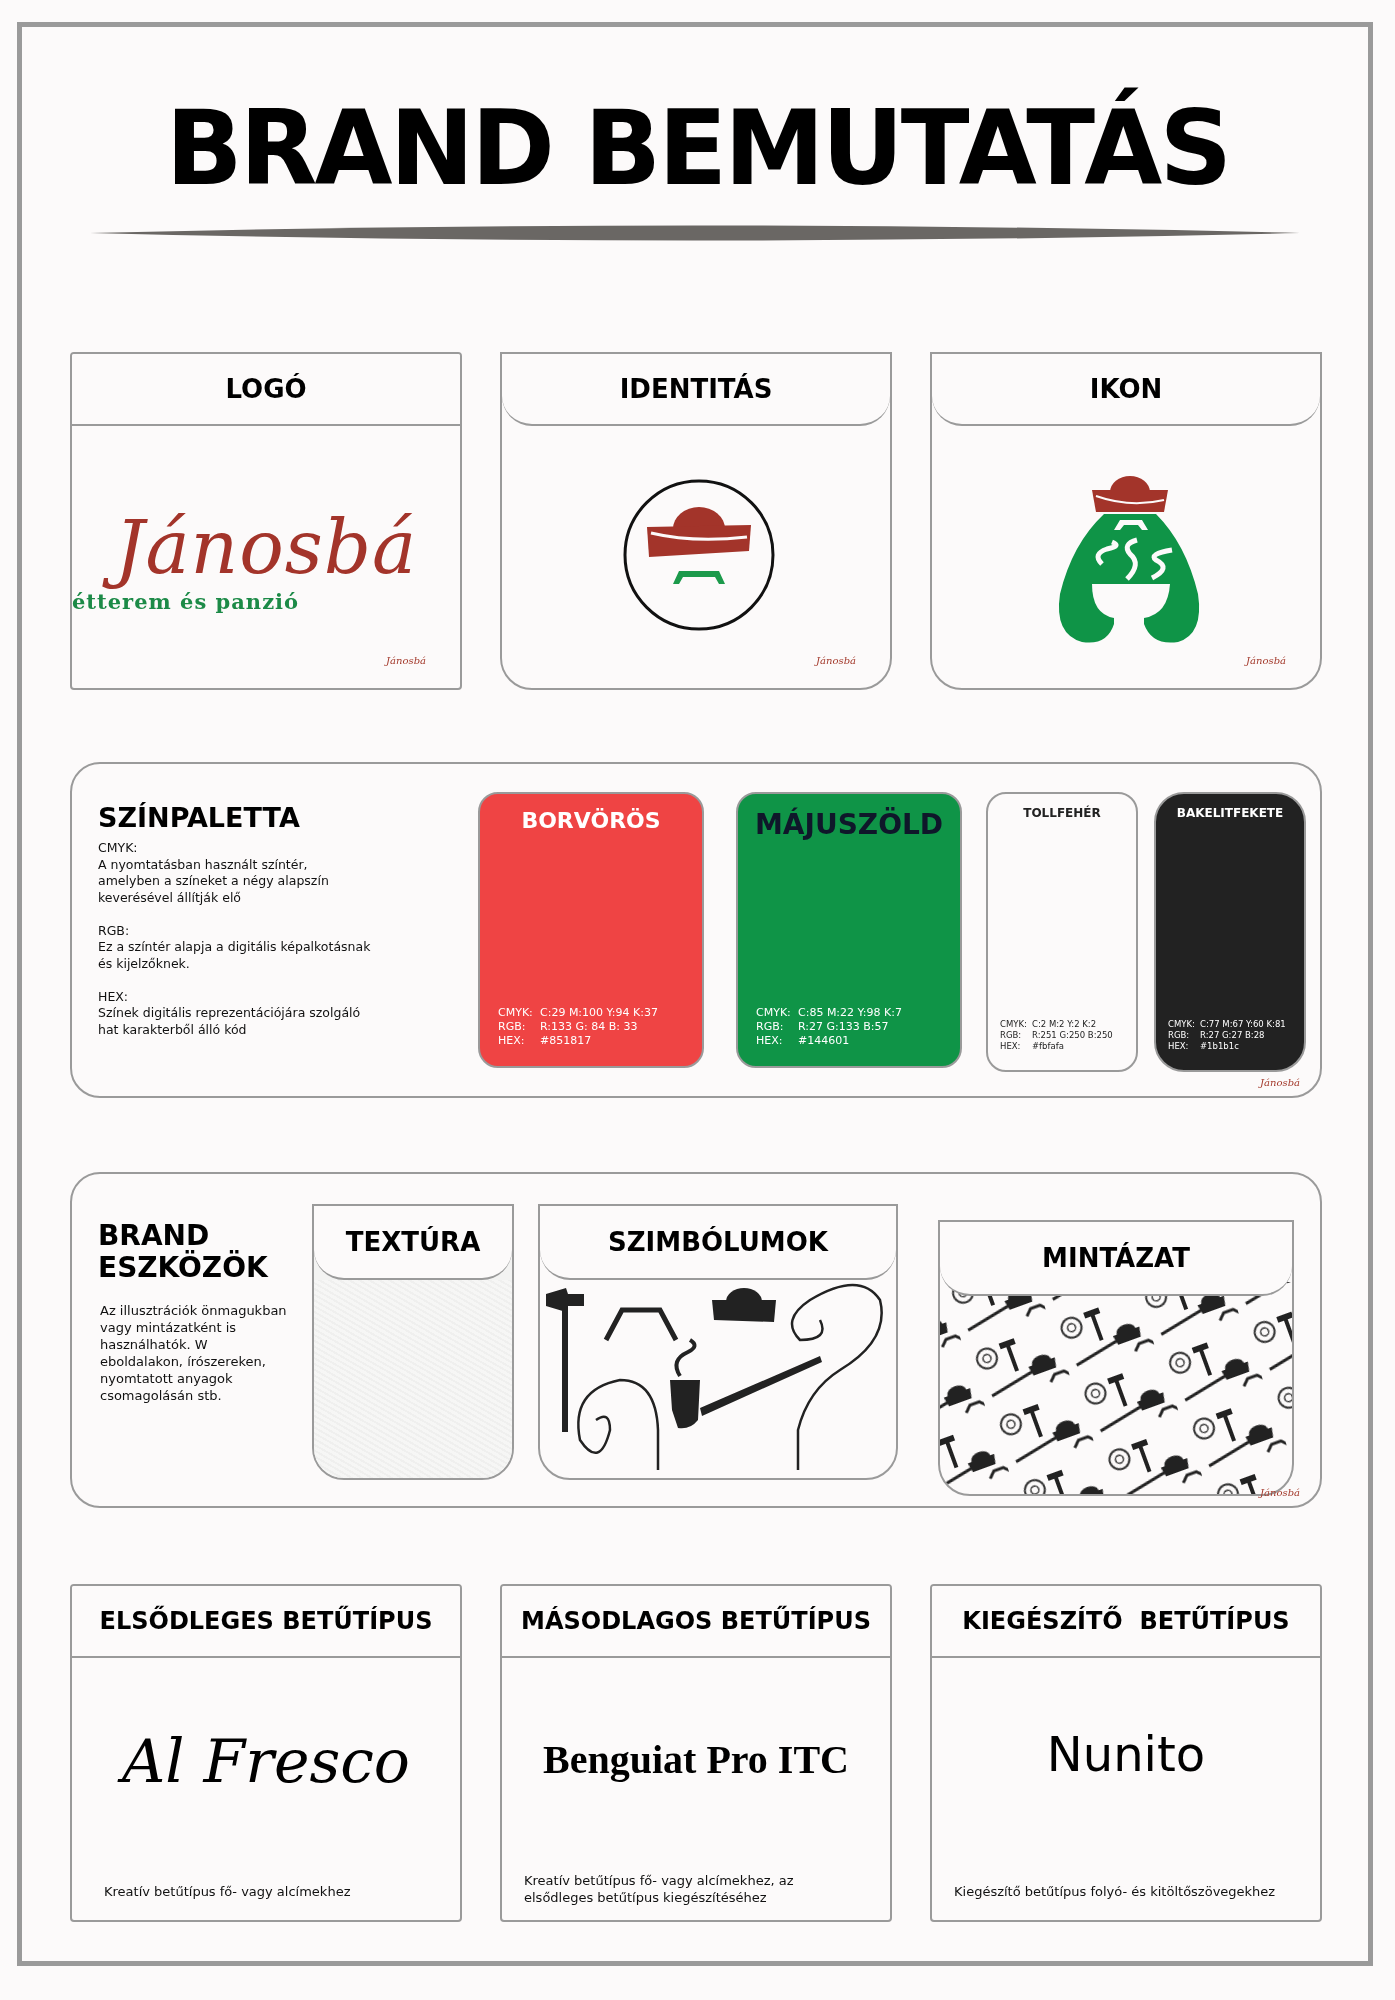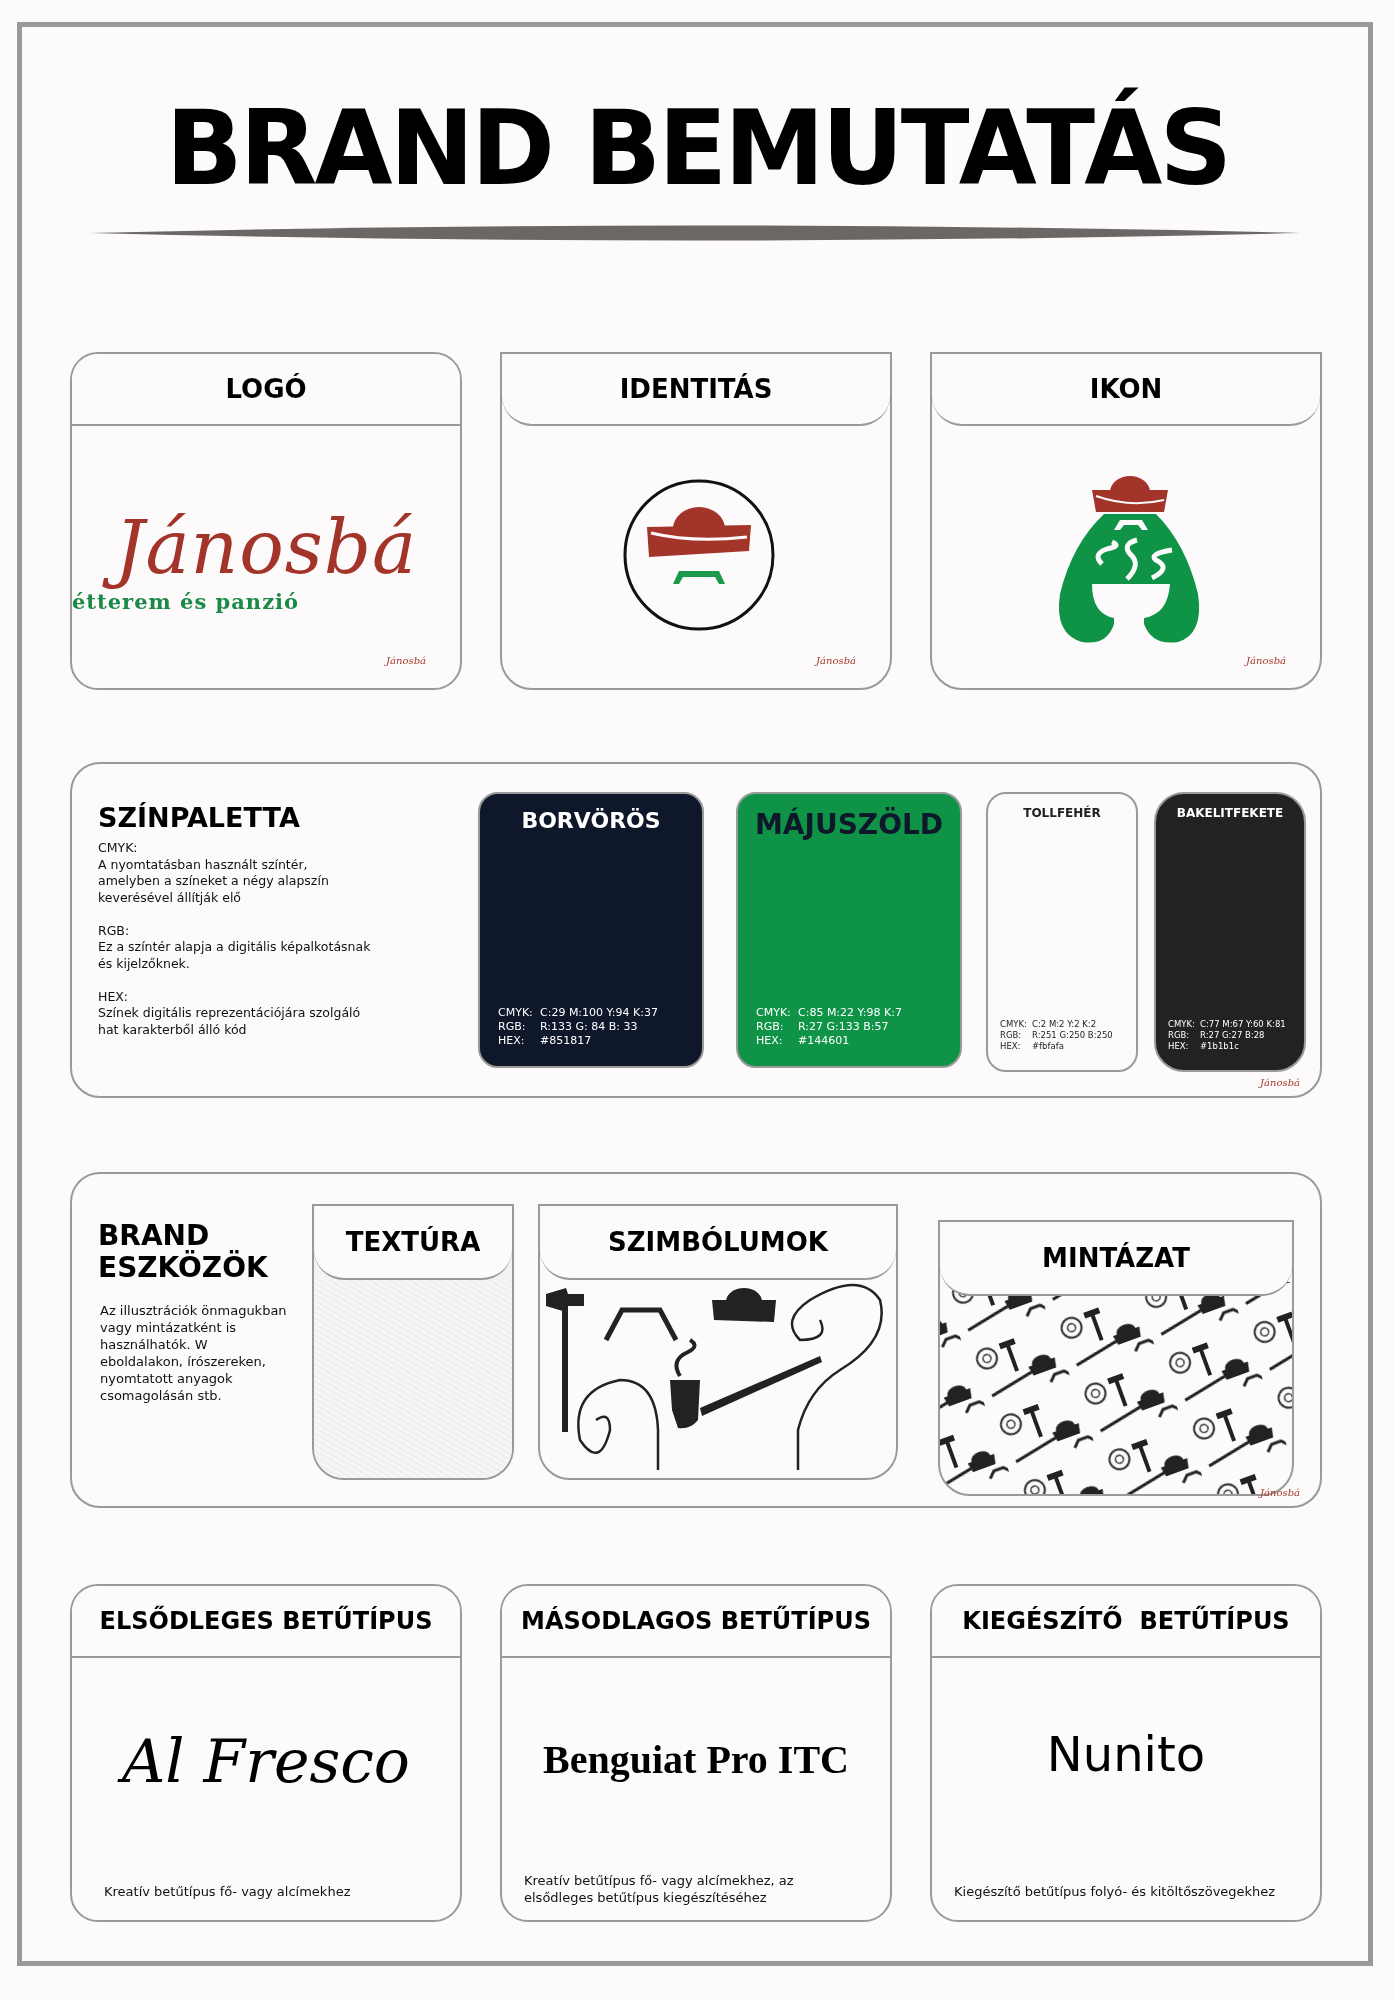--- a/index.html
+++ b/index.html
@@ -5,21 +5,21 @@
   html, body { margin:0; padding:0; }
   body { width:1395px; height:2000px; background:#fcfafa; position:relative; overflow:hidden;
          font-family:"DejaVu Sans", sans-serif; color:#111; }
   .frame { position:absolute; left:17px; top:22px; width:1356px; height:1944px;
            border:5px solid #9a9a9a; box-sizing:border-box; background:#fcfafa; }
   .title { position:absolute; left:0; top:96px; width:1395px; text-align:center;
            font-family:"DejaVu Sans", sans-serif; font-weight:bold; font-size:104px;
            letter-spacing:-3px; color:#000; line-height:1; transform:scaleX(0.97); }
   .swoosh { position:absolute; left:90px; top:224px; width:1210px; height:18px; }
   .card { position:absolute; border:2.5px solid #9a9a9a; background:#fcfafa; box-sizing:border-box; overflow:hidden; }
-  .card.rtop { border-radius:28px; }
+  .card.rtop { border-radius:4px; }
   .card.sqtop { border-radius:0 0 32px 32px; }
   .card-head { position:absolute; left:0; right:0; top:0; height:72px; border-bottom:2.5px solid #9a9a9a;
                display:flex; align-items:center; justify-content:center;
                font-weight:bold; font-size:26px; color:#000; box-sizing:border-box; background:#fcfafa; z-index:2; }
   .card-head.tab { border-radius:0 0 30px 30px; border-left:0; border-right:0; }
   .mini-logo { position:absolute; right:34px; bottom:22px; font-family:"DejaVu Serif", serif; font-style:italic;
                font-size:10px; color:#a3392b; }
   .logo-main { position:absolute; left:0; right:0; top:150px; text-align:center; font-family:"DejaVu Serif", serif;
                font-style:italic; font-size:74px; color:#a3342a; letter-spacing:1px; }
   .logo-sub { position:absolute; left:0; right:0; top:235px; font-family:"DejaVu Serif", serif;
@@ -88,21 +88,21 @@
 keverésével állítják elő
 
 RGB:
 Ez a színtér alapja a digitális képalkotásnak
 és kijelzőknek.
 
 HEX:
 Színek digitális reprezentációjára szolgáló
 hat karakterből álló kód</div>
 
-  <div class="swatch" style="left:406px; top:28px; width:226px; height:276px; background:#0f172a; color:#fff;">
+  <div class="swatch" style="left:406px; top:28px; width:226px; height:276px; background:#ef4444; color:#fff;">
     <div class="sw-name" style="font-size:22px; color:#fff;">BORVÖRÖS</div>
     <div class="sw-info">
       <div class="row">
           <span class="k">CMYK:</span>
           <span>C:29 M:100 Y:94 K:37</span>
         </div>
       <div class="row">
           <span class="k">RGB:</span>
           <span>R:133 G: 84 B: 33</span>
         </div>

